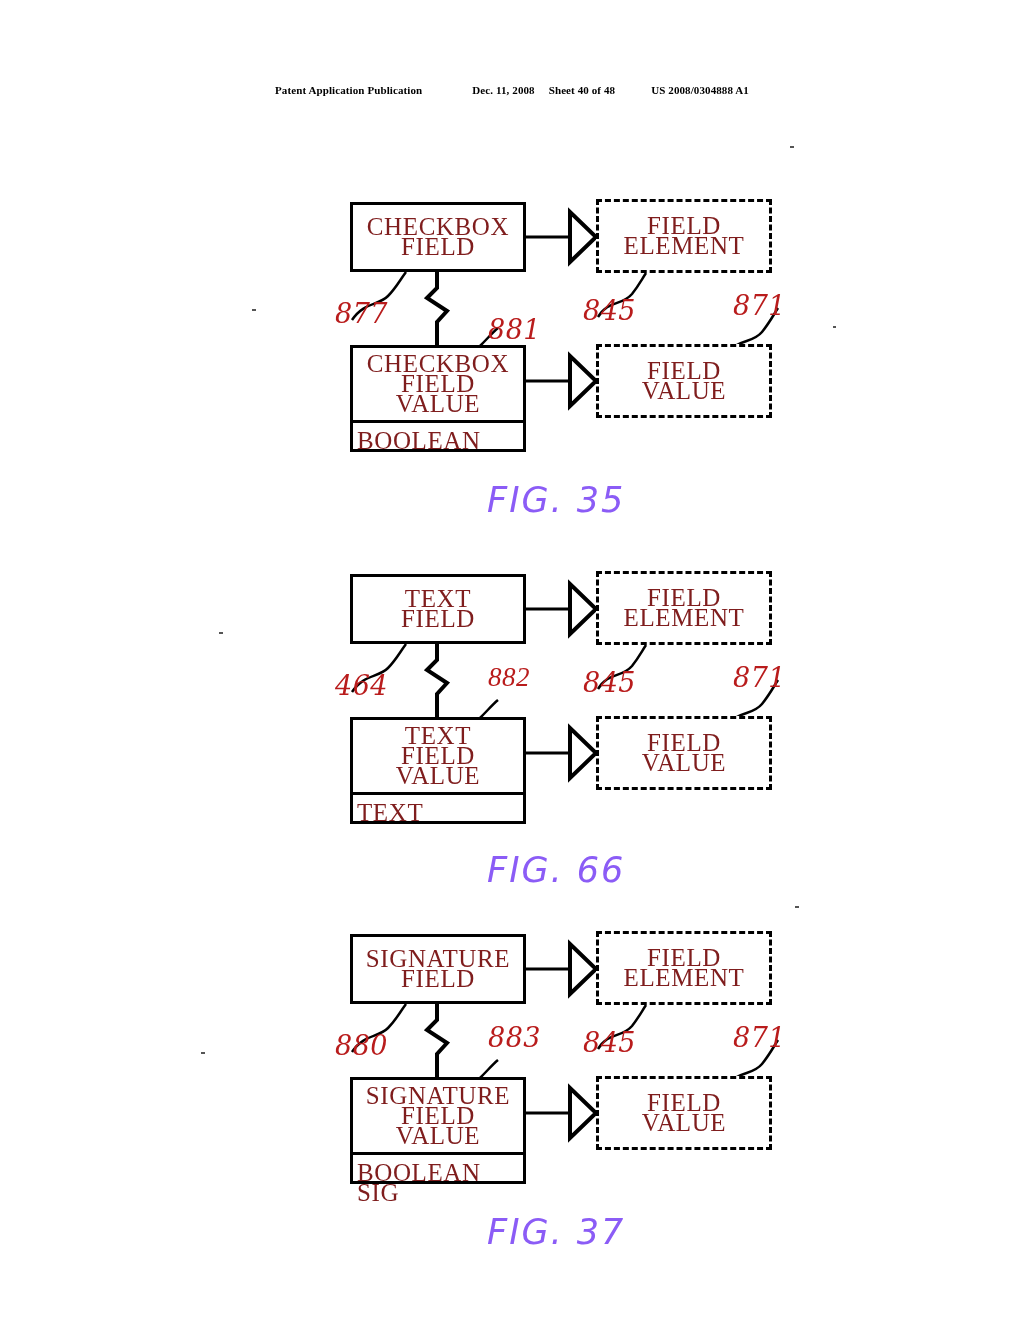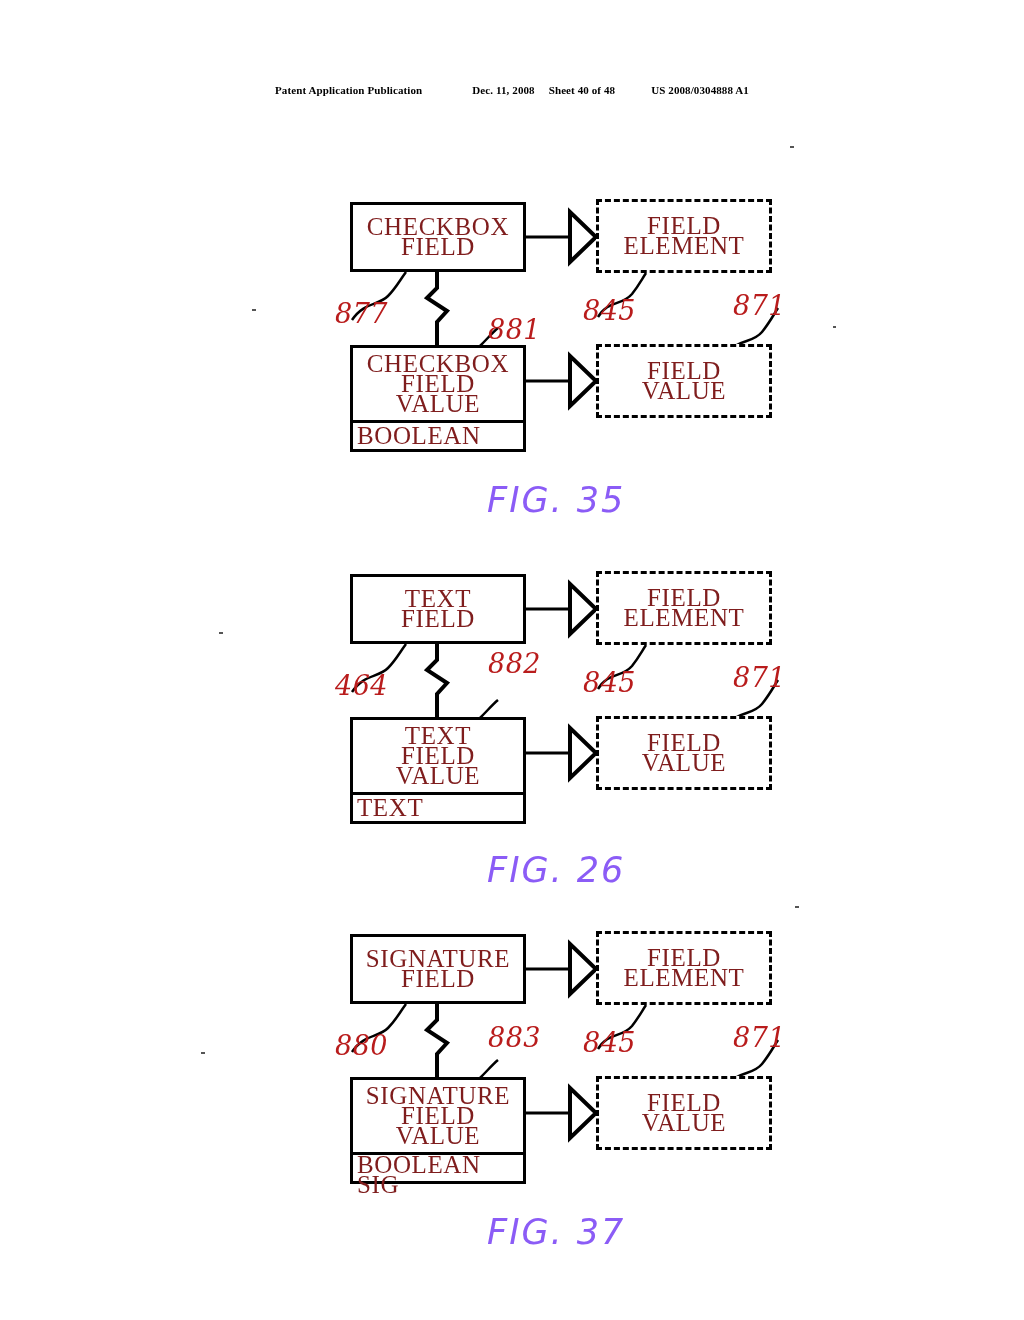--- a/index.html
+++ b/index.html
@@ -85,20 +85,21 @@
     display: flex;
     align-items: center;
     justify-content: center;
   }
   .box-bottom .bb-type {
     flex: 1 1 auto;
     display: flex;
     align-items: center;
     justify-content: flex-start;
     padding-left: 4px;
+    margin-top: 8px;
   }
 
   
   .dashed-box {
     position: absolute;
     border: 3px dashed #000;
     box-sizing: border-box;
     background: #fff;
     display: flex;
     align-items: center;
@@ -268,25 +269,25 @@
     <div class="box-label">FIELD
 ELEMENT</div>
   </div>
 
   <div class="dashed-box dbox-bottom">
     <div class="box-label">FIELD
 VALUE</div>
   </div>
 
   <div class="refnum" style="left:335px; top:118px;">464</div>
-  <div class="refnum" style="left:488px; top:96px;">882</div>
+  <div class="refnum" style="left:488px; top:110px;font-family:Liberation Serif, serif;">882</div>
   <div class="refnum" style="left:583px; top:115px;">845</div>
   <div class="refnum" style="left:733px; top:110px;">871</div>
 
-  <div class="fig-caption" id="cap-36">FIG. 26</div>
+  <div class="fig-caption" id="cap-36">FIG. 66</div>
 </div>
 
 <div class="figure" id="figure-37">
 
   <svg class="fig-svg" viewBox="0 0 470 290" xmlns="http://www.w3.org/2000/svg">
     <line x1="196" y1="57" x2="240" y2="57" stroke="#000" stroke-width="3"></line>
     <polygon points="240,32 240,82 266,57" fill="none" stroke="#000" stroke-width="4"></polygon>
     <line x1="196" y1="201" x2="240" y2="201" stroke="#000" stroke-width="3"></line>
     <polygon points="240,176 240,226 266,201" fill="none" stroke="#000" stroke-width="4"></polygon>
     <path d="M107,92 L107,108 L97,118 L117,131 L107,142 L107,165" fill="none" stroke="#000" stroke-width="4" stroke-linejoin="miter"></path>

